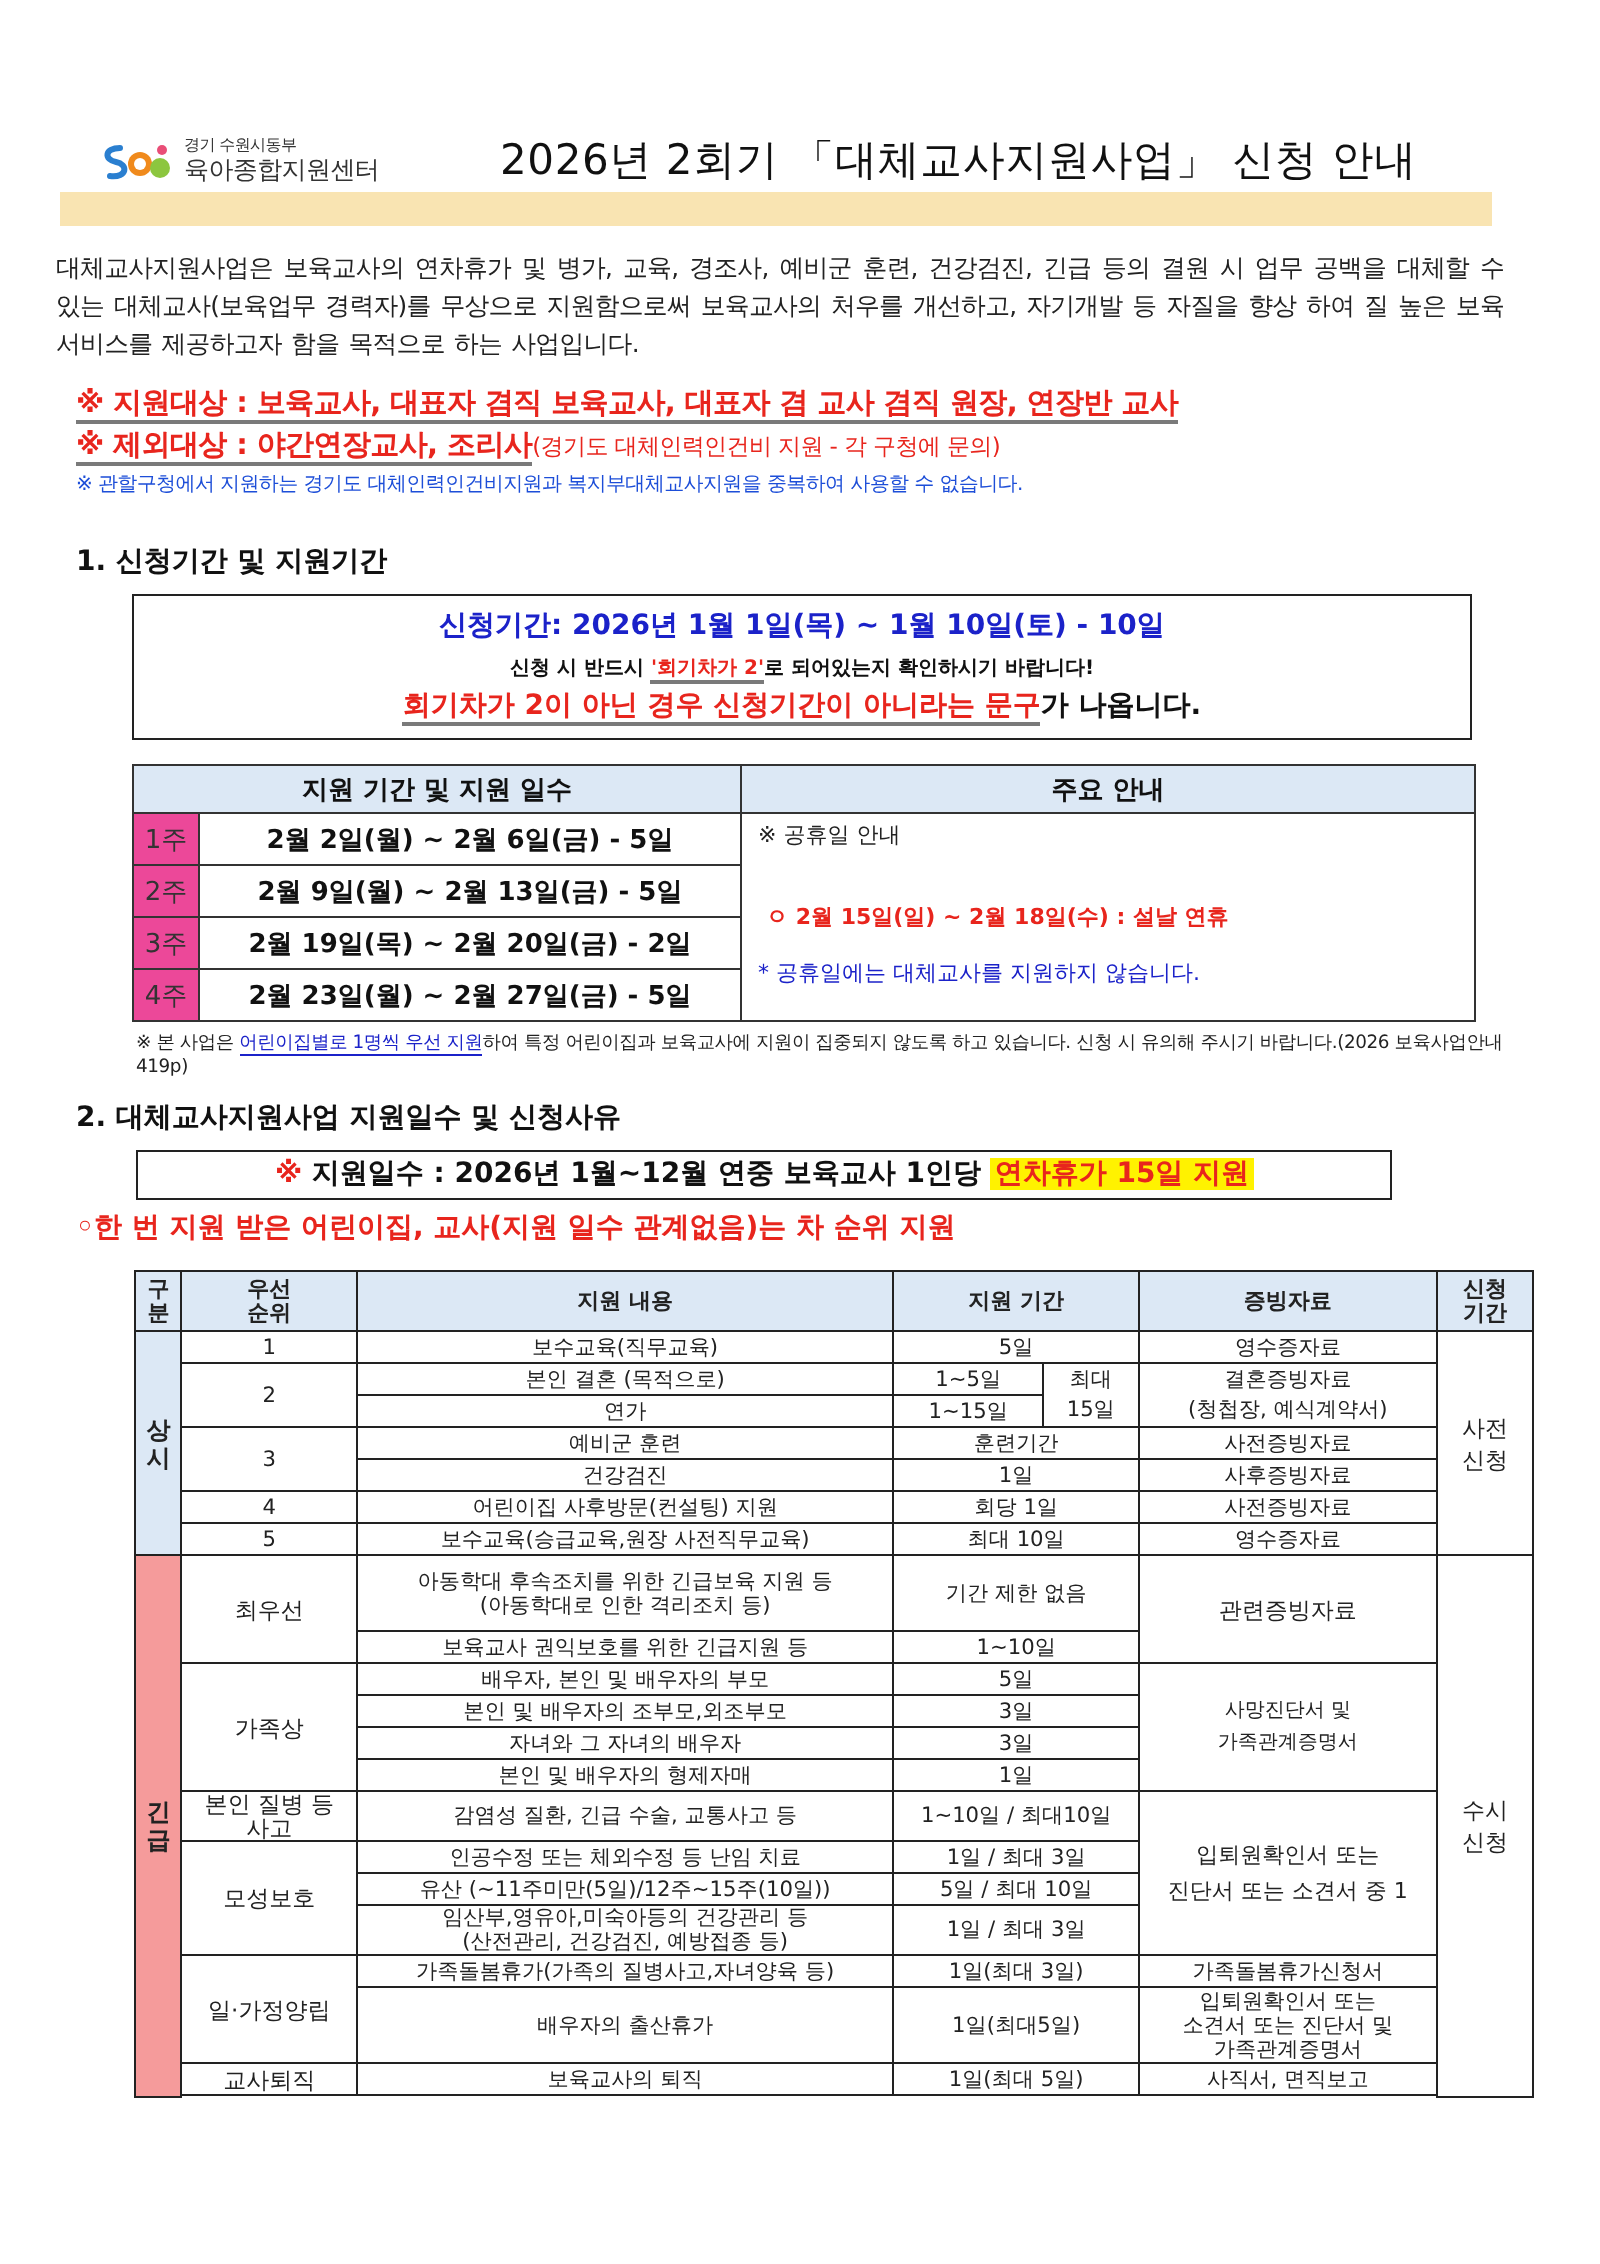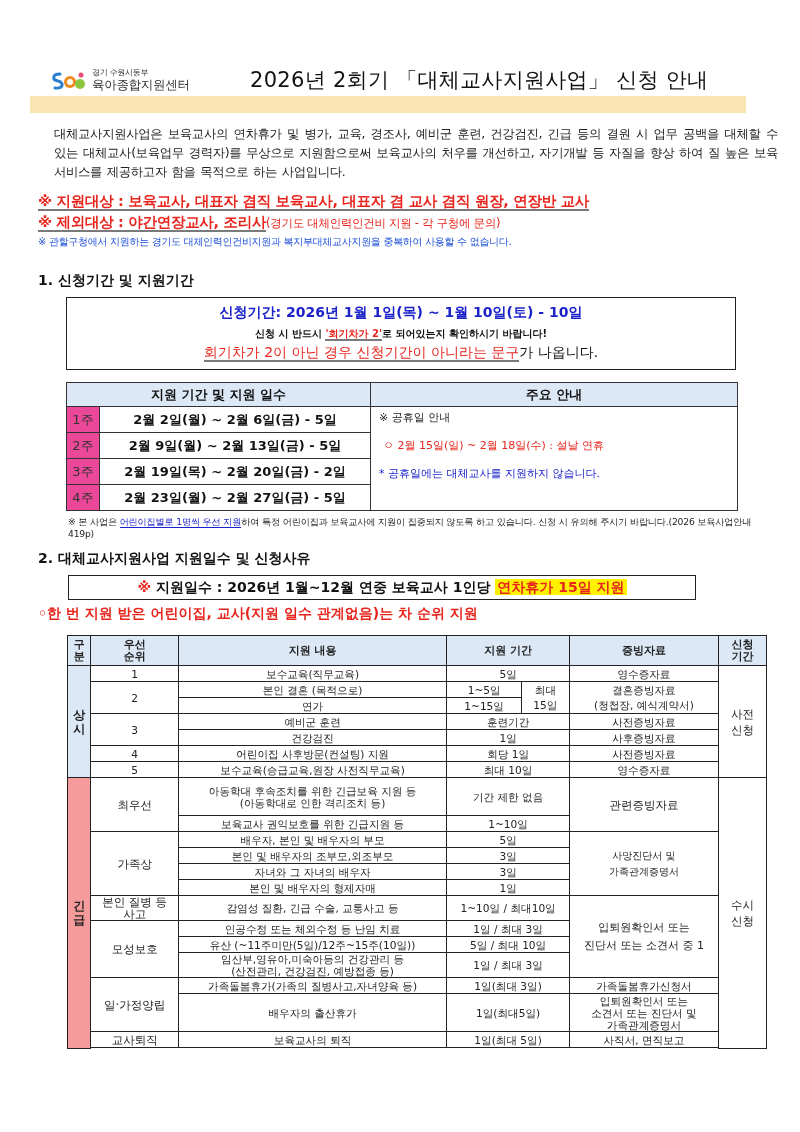--- a/index.html
+++ b/index.html
@@ -5,46 +5,46 @@
   html, body { margin:0; padding:0; background:#ffffff; }
   body { width:800px; height:1132px; position:relative; font-family:"DejaVu Sans", sans-serif; color:#111; overflow:hidden; }
   .abs { position:absolute; }
   
   .logo { left:50px; top:66px; width:190px; height:30px; }
   .logo-mark { position:absolute; left:0; top:4px; width:36px; height:22px; }
   .logo-small { position:absolute; left:42px; top:1px; font-size:8px; color:#333; letter-spacing:-0.3px; }
   .logo-big { position:absolute; left:42px; top:11px; font-size:12.5px; color:#333; letter-spacing:-0.3px; }
   .title { left:250px; top:66px; font-size:21px; letter-spacing:0.3px; color:#111; }
   .title-bar { left:30px; top:96px; width:716px; height:17px; background:#f9e4b2; }
-  .intro { left:54px; top:124px; width:724px; font-size:12.4px; line-height:19px; color:#222; letter-spacing:-0.35px; word-spacing:1px; text-align:justify; }
+  .intro { left:28px; top:124px; width:724px; font-size:12.4px; line-height:19px; color:#222; letter-spacing:-0.35px; word-spacing:1px; text-align:justify; }
   .notice1 { left:38px; top:192px; font-size:14.5px; font-weight:bold; color:#e8251d; letter-spacing:-0.3px; }
   .notice1 .ul { border-bottom:2px solid #7a7a7a; padding-bottom:0; }
   .notice2 { left:38px; top:213px; font-size:14.5px; font-weight:bold; color:#e8251d; letter-spacing:-0.3px; }
   .notice2 .ul { border-bottom:2px solid #7a7a7a; }
   .notice2 .small { font-size:11.5px; font-weight:normal; color:#e8251d; }
   .notice3 { left:38px; top:235px; font-size:10px; color:#1d4ed8; letter-spacing:-0.3px; }
   .h1 { left:38px; top:272px; font-size:14px; font-weight:bold; color:#111; }
   .h2 { left:38px; top:550px; font-size:14px; font-weight:bold; color:#111; }
   
   .period-box { left:66px; top:297px; width:670px; height:73px; border:1.5px solid #222; box-sizing:border-box; text-align:center; }
   .period-line1 { margin-top:6px; font-size:14px; font-weight:bold; color:#1b22c9; }
   .period-line2 { margin-top:5px; font-size:10px; font-weight:bold; color:#111; }
   .period-line2 .red { color:#e8251d; border-bottom:2px solid #7a7a7a; }
-  .period-line3 { margin-top:3px; font-size:14px; font-weight:normal; color:#111; }
+  .period-line3 { margin-top:3px; font-size:14px; font-weight:bold; color:#111; }
   .period-line3 .red { color:#e8251d; border-bottom:2px solid #7a7a7a; }
   
   table { border-collapse:collapse; }
   .week-table { left:66px; top:382px; width:672px; font-size:13px; }
   .week-table th { background:#dce8f5; font-weight:bold; height:21px; border:1.5px solid #333; font-size:13px; }
   .week-table td { border:1.5px solid #333; height:23px; }
   .week-table td.wk { background:#ec4899; width:30px; text-align:center; font-weight:normal; color:#333; }
   .week-table td.range { text-align:center; font-weight:bold; width:268px; }
   .week-table td.info { vertical-align:top; padding:3px 8px; font-size:11px; position:relative; }
   .info-line1 { color:#222; }
-  .info-line2 { color:#e8251d; font-weight:normal; margin-top:13px; margin-left:4px; }
+  .info-line2 { color:#e8251d; font-weight:bold; margin-top:26px; margin-left:4px; }
   .info-line3 { color:#1b22c9; margin-top:13px; }
   .footnote { left:68px; top:516px; width:690px; font-size:9.2px; line-height:12px; color:#222; letter-spacing:-0.2px; }
   .footnote .blue { color:#1b22c9; border-bottom:1px solid #1b22c9; }
   
   .days-box { left:68px; top:575px; width:628px; height:25px; border:1.5px solid #222; box-sizing:border-box; text-align:center; font-size:14px; font-weight:bold; line-height:22px; }
   .days-box .ref { color:#e8251d; }
   .days-box .hl { color:#e8251d; background:#fff200; padding:0 2px; }
   .rule-line { left:38px; top:605px; font-size:14px; font-weight:bold; color:#e8251d; }
   
   .main-table { left:67px; top:635px; width:700px; font-size:10.6px; color:#222; }

